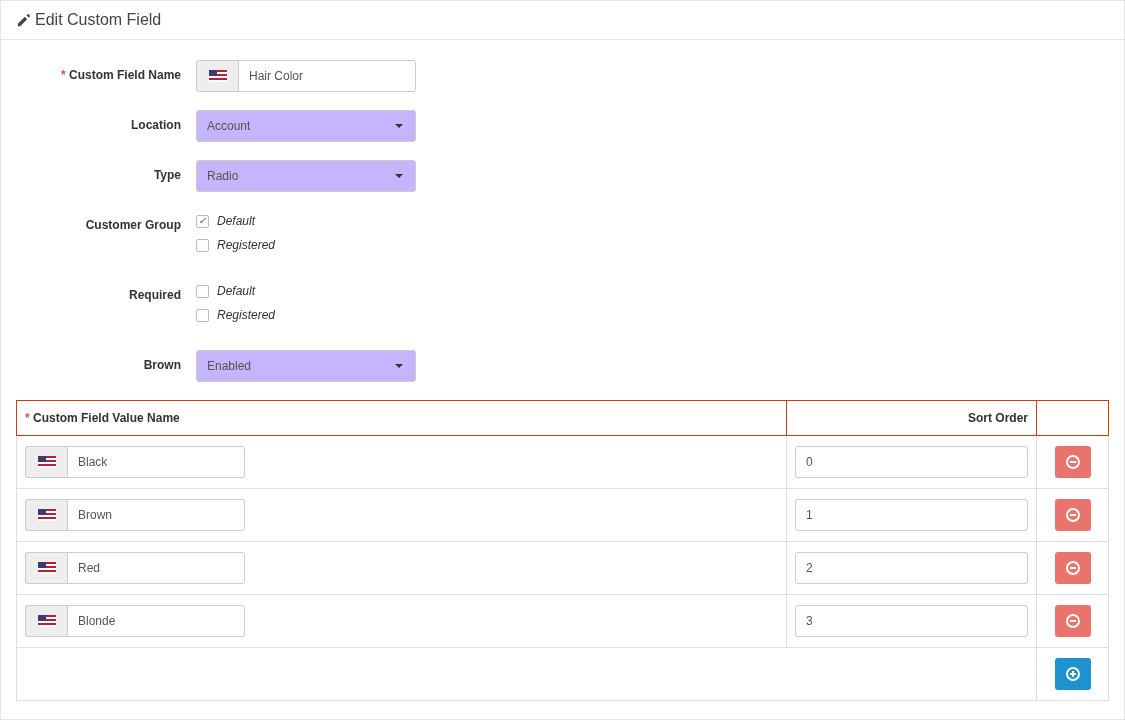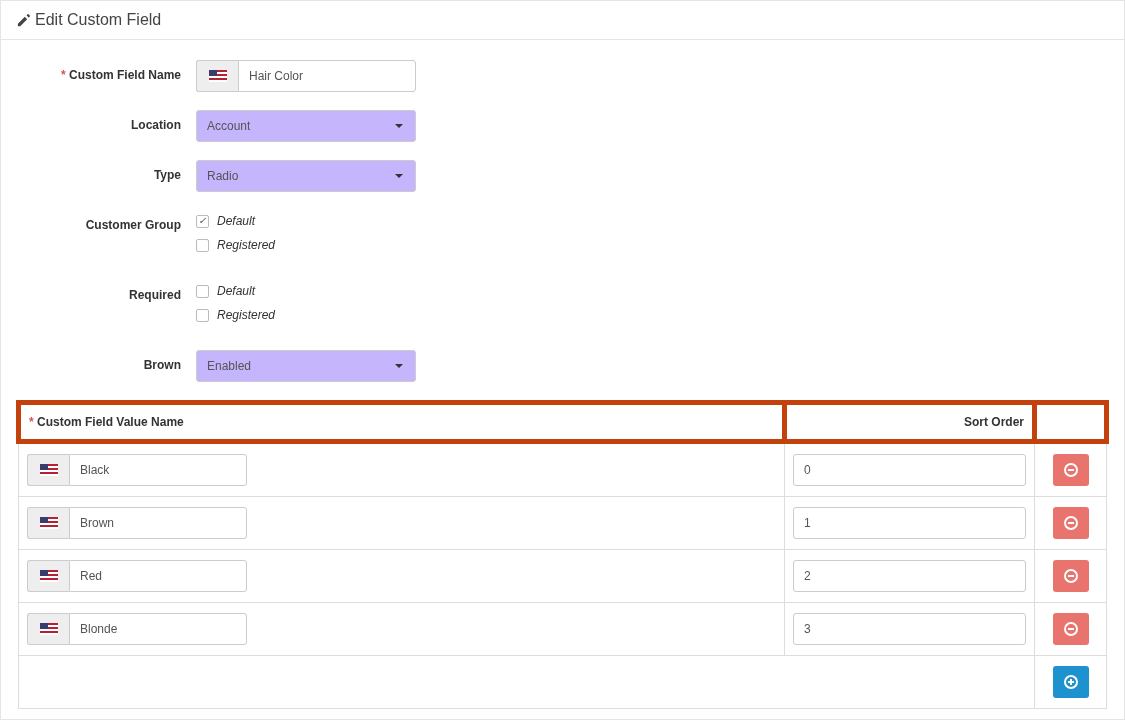--- a/index.html
+++ b/index.html
@@ -169,21 +169,21 @@
   .flag .r3 { top: 8px; background: #b22234; }
   .flag .b { top: 0; left: 0; width: 8px; height: 6px; background: #3c3b6e; }
 
   
   table.values {
     width: 100%;
     border-collapse: collapse;
     margin-top: 8px;
   }
   table.values th {
-    border: 5px solid #c2410c;
+    border: 1px solid #c2410c;
     padding: 10px 8px;
     font-size: 12px;
     font-weight: bold;
     background: #fff;
   }
   table.values th.name-col { text-align: left; }
   table.values th.name-col .req { color: #d9534f; }
   table.values th.sort-col { text-align: right; width: 250px; }
   table.values th.act-col { width: 72px; }
   table.values td {

